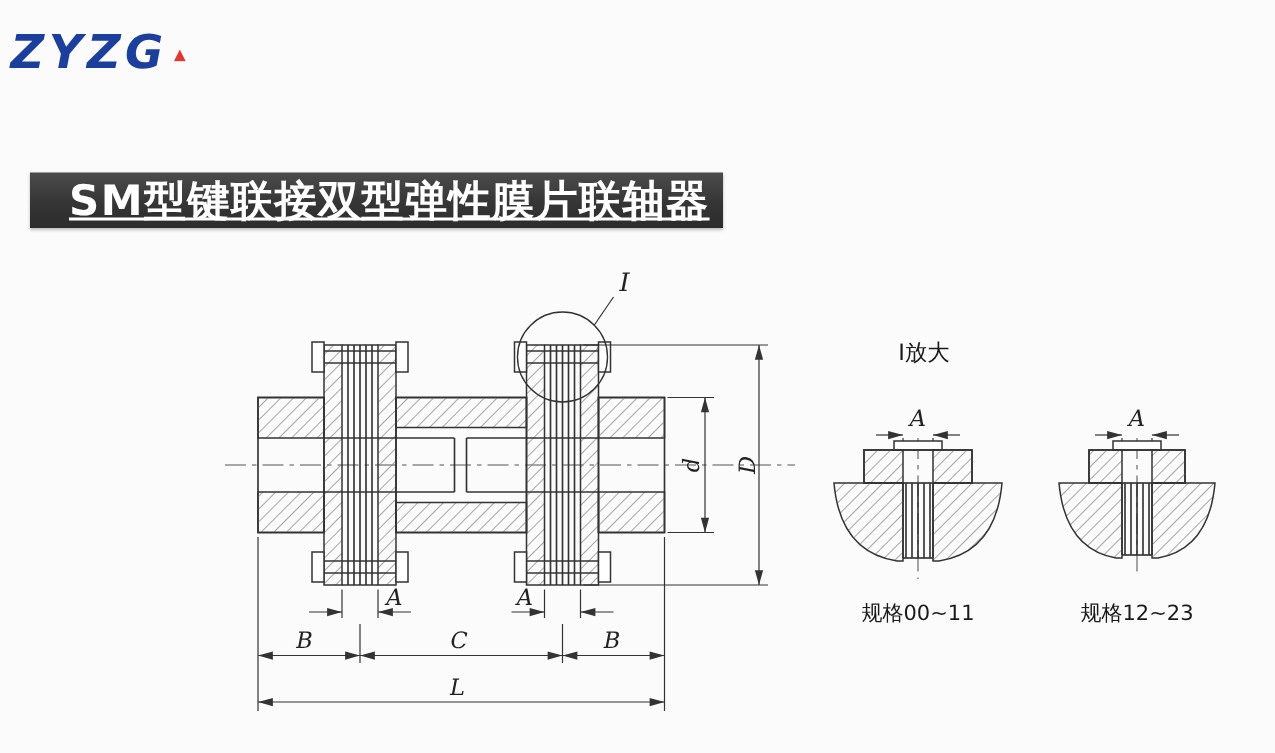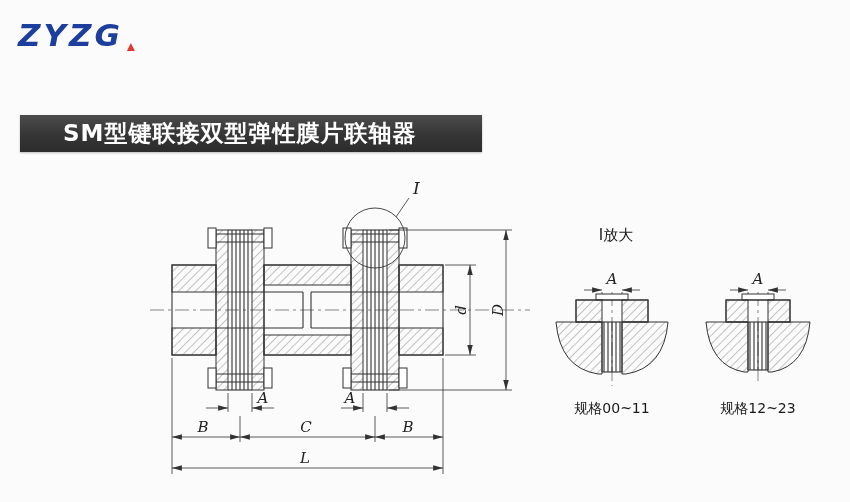--- a/index.html
+++ b/index.html
@@ -1,38 +1,38 @@
 <!DOCTYPE html>
 <html style="--logo_blue: #1c3f9e; --accent_red: #e03a2f; --banner_bg: #353535; --line: #333333;"><head>
 <meta charset="utf-8">
 <style>
   html,body{margin:0;padding:0;}
   body{
     width:850px;height:502px;position:relative;overflow:hidden;
     background:#fbfbfb;font-family:"DejaVu Sans","Liberation Sans",sans-serif;
   }
-  .logo{position:absolute;left:18px;top:20px;display:flex;align-items:flex-end;}
+  .logo{position:absolute;left:7px;top:20px;display:flex;align-items:center;}
   .logo-text{
     font-family:"DejaVu Sans",sans-serif;font-weight:900;font-style:italic;
     font-size:31px;letter-spacing:3px;color:var(--logo_blue,#1c3f9e);line-height:1;
   }
   .logo-mark{
     width:8px;height:8px;background:var(--accent_red,#e03a2f);
     display:inline-block;margin-left:4px;margin-top:3px;
     clip-path:polygon(0 100%,50% 0,100% 100%);
   }
   .banner{
     position:absolute;left:20px;top:115px;width:462px;height:37px;
     background:linear-gradient(180deg,#4c4c4c 0%,#353535 55%,#2c2c2c 100%);
     display:flex;align-items:center;
     box-shadow:0 1px 2px rgba(0,0,0,.25);
   }
   .banner .title{
-    color:#ffffff;font-size:23px;font-weight:bold;letter-spacing:1px;
-    padding-left:43px;font-family:"DejaVu Sans",sans-serif;
+    color:#ffffff;font-size:28px;font-weight:bold;letter-spacing:1px;
+    padding-left:26px;font-family:"DejaVu Sans",sans-serif;text-decoration:underline;
   }
   .drawing-area{position:absolute;left:0;top:172px;width:850px;height:330px;}
   svg text{font-family:"DejaVu Serif","Liberation Serif",serif;}
   svg .dimlabel{font-style:italic;font-size:15px;fill:#222;}
   svg .calloutlabel{font-style:italic;font-size:17px;fill:#222;}
   svg .caption{font-family:"DejaVu Sans",sans-serif;font-size:14px;fill:#1a1a1a;}
   svg .detailtitle{font-family:"DejaVu Sans",sans-serif;font-size:15px;fill:#1a1a1a;}
   svg .ln{stroke:var(--line,#333);fill:none;stroke-width:1.1;}
   svg .hatched{fill:url(#hatch);stroke:var(--line,#333);stroke-width:1;}
   svg .hw{fill:#ffffff;stroke:var(--line,#333);stroke-width:1;}

